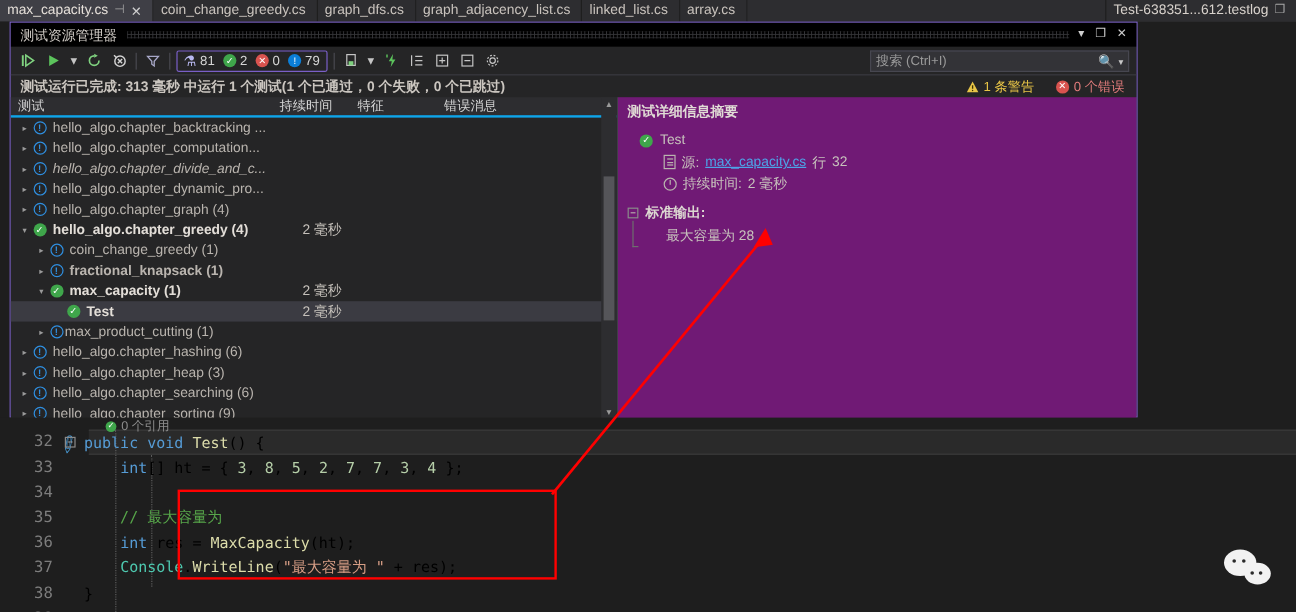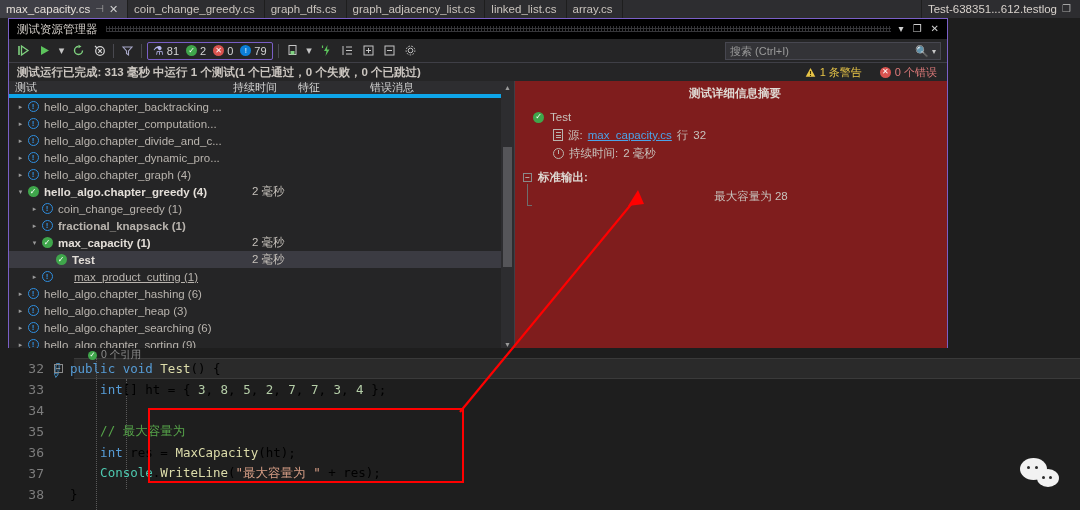--- a/index.html
+++ b/index.html
@@ -125,21 +125,21 @@
   .te-body { display: flex; height: 270px; width: 100%; }
 
   
   .tree-pane {
     width: 506px; background: #252526;
     border-right: 1px solid #3f3f46;
     position: relative;
   }
   .tree-head {
     height: 17px; display: flex; align-items: center;
-    background: #2d2d30; border-bottom: 4px solid #0ea5e9;
+    background: #2d2d30; border-bottom: 2px solid #0ea5e9;
     font-size: 11px; color: #d4d4d4;
   }
   .th { padding-left: 6px; white-space: nowrap; }
   .th1 { width: 218px; }
   .th2 { width: 65px; }
   .th3 { width: 72px; }
   .th4 { flex: 1; }
   .tree-rows { position: relative; }
   .trow {
     height: 17px; display: flex; align-items: center;
@@ -174,21 +174,21 @@
   .sc-arrow {
     height: 13px; display: flex; align-items: center; justify-content: center;
     font-size: 7px; color: #9a9a9a;
   }
   .sc-thumb {
     position: absolute; left: 2px; width: 9px; top: 66px; height: 120px;
     background: #555559;
   }
 
   
-  .detail-pane { flex: 1; background: #7f1d1d; padding: 5px 0 0 8px; position: relative; text-align: center; }
+  .detail-pane { flex: 1; background: #701a75; padding: 5px 0 0 8px; position: relative; }
   .detail-title { font-size: 11.5px; font-weight: bold; color: #e0dbd5; margin-bottom: 7px; }
   .d-row { display: flex; align-items: center; font-size: 11.5px; color: #c7c2bc; height: 18px; }
   .d-test { padding-left: 10px; gap: 6px; }
   .d-sub { padding-left: 30px; gap: 5px; }
   .d-link { color: #4da3e8; text-decoration: underline; }
   .clock {
     width: 11px; height: 11px; border-radius: 50%;
     border: 1.2px solid #b9b4ae; position: relative;
   }
   .clock::after {
@@ -481,21 +481,21 @@
               <span class="sicon">
                 <span class="ico-info">!</span>
               </span>
               <span class="label" style="margin-left: 4px;">hello_algo.chapter_computation...</span>
             </div>
             <div class="trow">
               <span class="arrow" style="margin-left: 6px;">▸</span>
               <span class="sicon">
                 <span class="ico-info">!</span>
               </span>
-              <span class="label" style="margin-left: 4px;">hello_algo.chapter_divide_and_c...</span>
+              <span class="label" style="margin-left: 4px; font-style: italic;">hello_algo.chapter_divide_and_c...</span>
             </div>
             <div class="trow">
               <span class="arrow" style="margin-left: 6px;">▸</span>
               <span class="sicon">
                 <span class="ico-info">!</span>
               </span>
               <span class="label" style="margin-left: 4px;">hello_algo.chapter_dynamic_pro...</span>
             </div>
             <div class="trow">
               <span class="arrow" style="margin-left: 6px;">▸</span>
@@ -540,21 +540,21 @@
                 <span class="ico-ok">✓</span>
               </span>
               <span class="label bold" style="margin-left: 4px;">Test</span>
               <span class="dur">2 毫秒</span>
             </div>
             <div class="trow">
               <span class="arrow" style="margin-left: 20px;">▸</span>
               <span class="sicon">
                 <span class="ico-info">!</span>
               </span>
-              <span class="label" style="margin-left: 20px; text-decoration: underline;">max_product_cutting (1)</span>
+              <span class="label" style="margin-left: 0;">max_product_cutting (1)</span>
             </div>
             <div class="trow">
               <span class="arrow" style="margin-left: 6px;">▸</span>
               <span class="sicon">
                 <span class="ico-info">!</span>
               </span>
               <span class="label" style="margin-left: 4px;">hello_algo.chapter_hashing (6)</span>
             </div>
             <div class="trow">
               <span class="arrow" style="margin-left: 6px;">▸</span>

